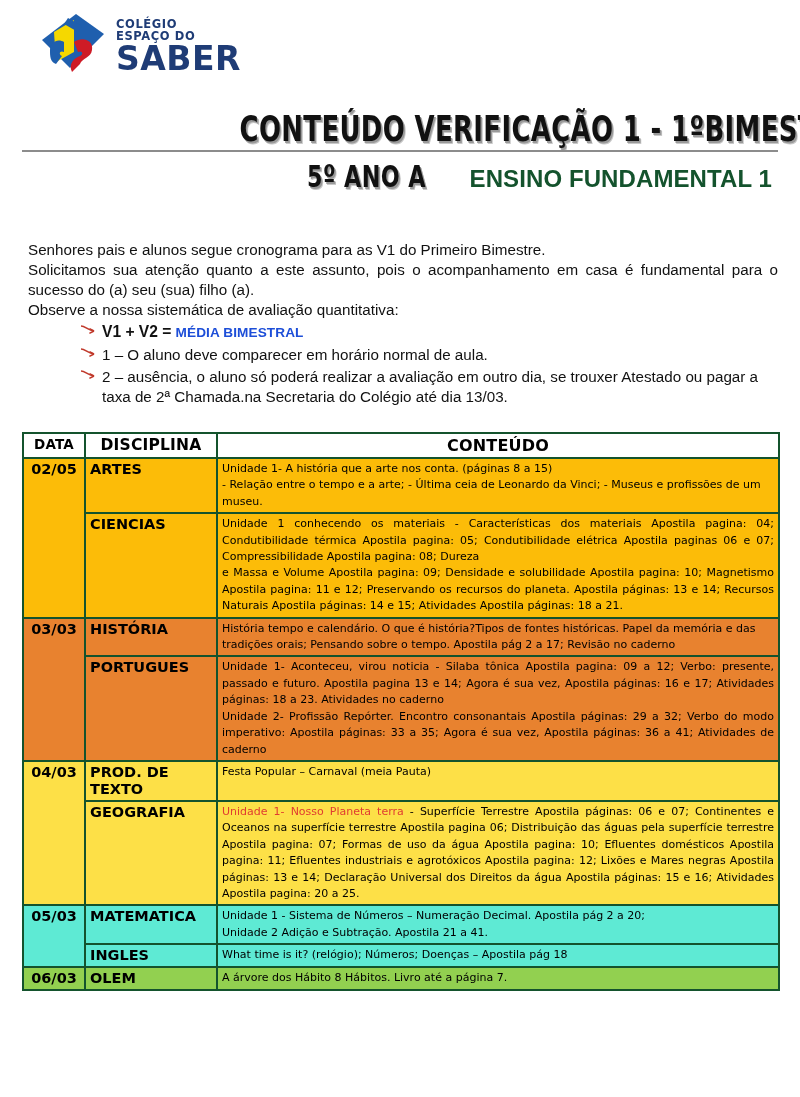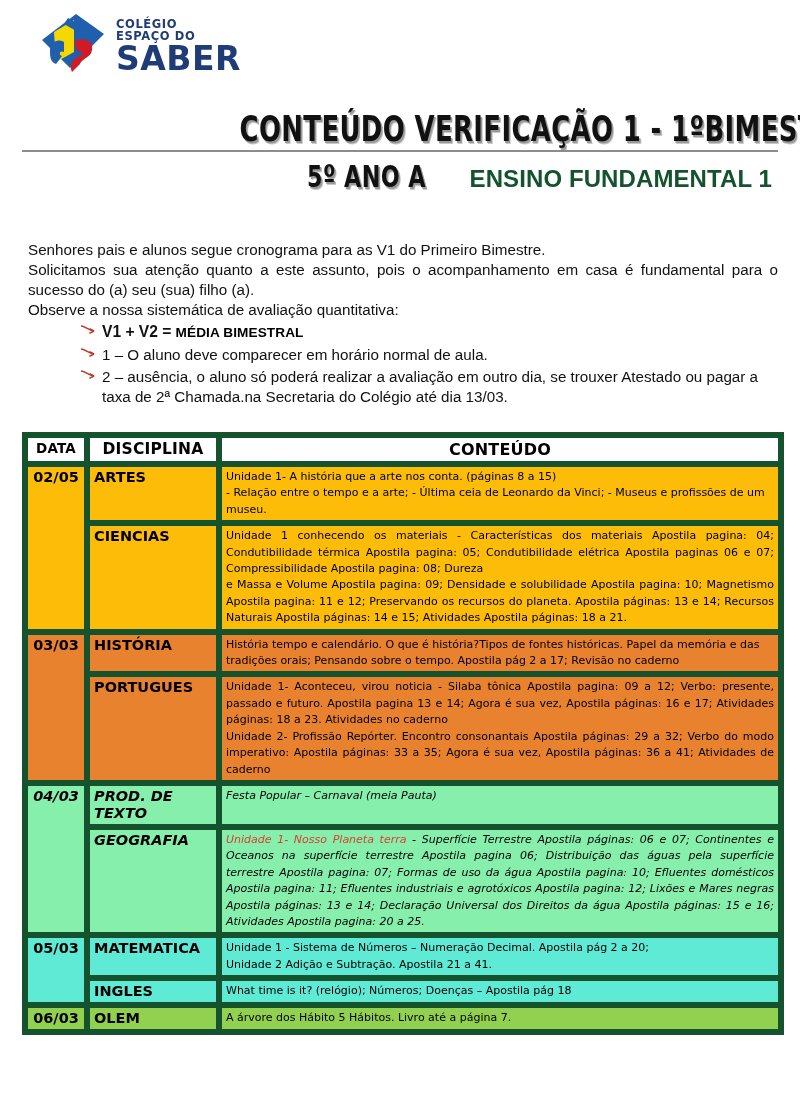--- a/index.html
+++ b/index.html
@@ -129,37 +129,37 @@
     left: 0; top: 1px;
     width: 16px; height: 16px;
     color: #C0392B;
   }
   .bullet .arrow svg { display:block; }
   .b-strong {
     font-weight: 700;
     font-size: 15.6px;
   }
   .b-blue {
-    color: #000000;
+    color: #1d4ed8;
     font-weight: 700;
     font-size: 13.6px;
     letter-spacing: 0.1px;
   }
 
   
   table.sched {
     position: absolute;
     left: 22px;
     top: 432px;
     width: 756px;
     border-collapse: collapse;
     table-layout: fixed;
   }
   table.sched td, table.sched th {
-    border: 6px solid #14532d;
+    border: 2px solid #14532d;
     vertical-align: top;
     padding: 2px 4px;
   }
   .col-data  { width: 62px; }
   .col-disc  { width: 132px; }
   .col-cont  { width: 562px; }
 
   thead th {
     background: #ffffff;
     text-align: center;
@@ -193,21 +193,21 @@
     font-size: 11px;
     line-height: 16.4px;
     padding: 3px 6px 3px 7px;
   }
   td.cont-cell.just { text-align: justify; }
   td.cont-cell .redtxt { color: #E03C31; }
 
   
   .c-amber { background: #FCBC08; }
   .c-orange { background: #E8822F; }
-  .c-blue  { background: #86efac; font-style: italic; }
+  .c-blue  { background: #fde047; }
   .c-yellow { background: #5eead4; }
   .c-green { background: #92D050; }
 </style>
 </head>
 <body>
 
 <div class="header">
 
   <div class="logo-wrap">
     <div class="logo-mark">
@@ -322,16 +322,16 @@
         <td class="disc-cell c-yellow">MATEMATICA</td>
         <td class="cont-cell c-yellow">Unidade 1 - Sistema de Números – Numeração Decimal. Apostila pág 2 a 20;<br>Unidade 2 Adição e Subtração. Apostila 21 a 41.</td>
       </tr>
       <tr>
         <td class="disc-cell c-yellow">INGLES</td>
         <td class="cont-cell c-yellow">What time is it? (relógio); Números; Doenças – Apostila pág 18</td>
       </tr>
       <tr>
         <td class="date-cell c-green" rowspan="1">06/03</td>
         <td class="disc-cell c-green">OLEM</td>
-        <td class="cont-cell c-green">A árvore dos Hábito 5 Hábitos. Livro até a página 7.</td>
+        <td class="cont-cell c-green">A árvore dos Hábito 8 Hábitos. Livro até a página 7.</td>
       </tr>
     </tbody>
 </table>
 
 </body></html>

